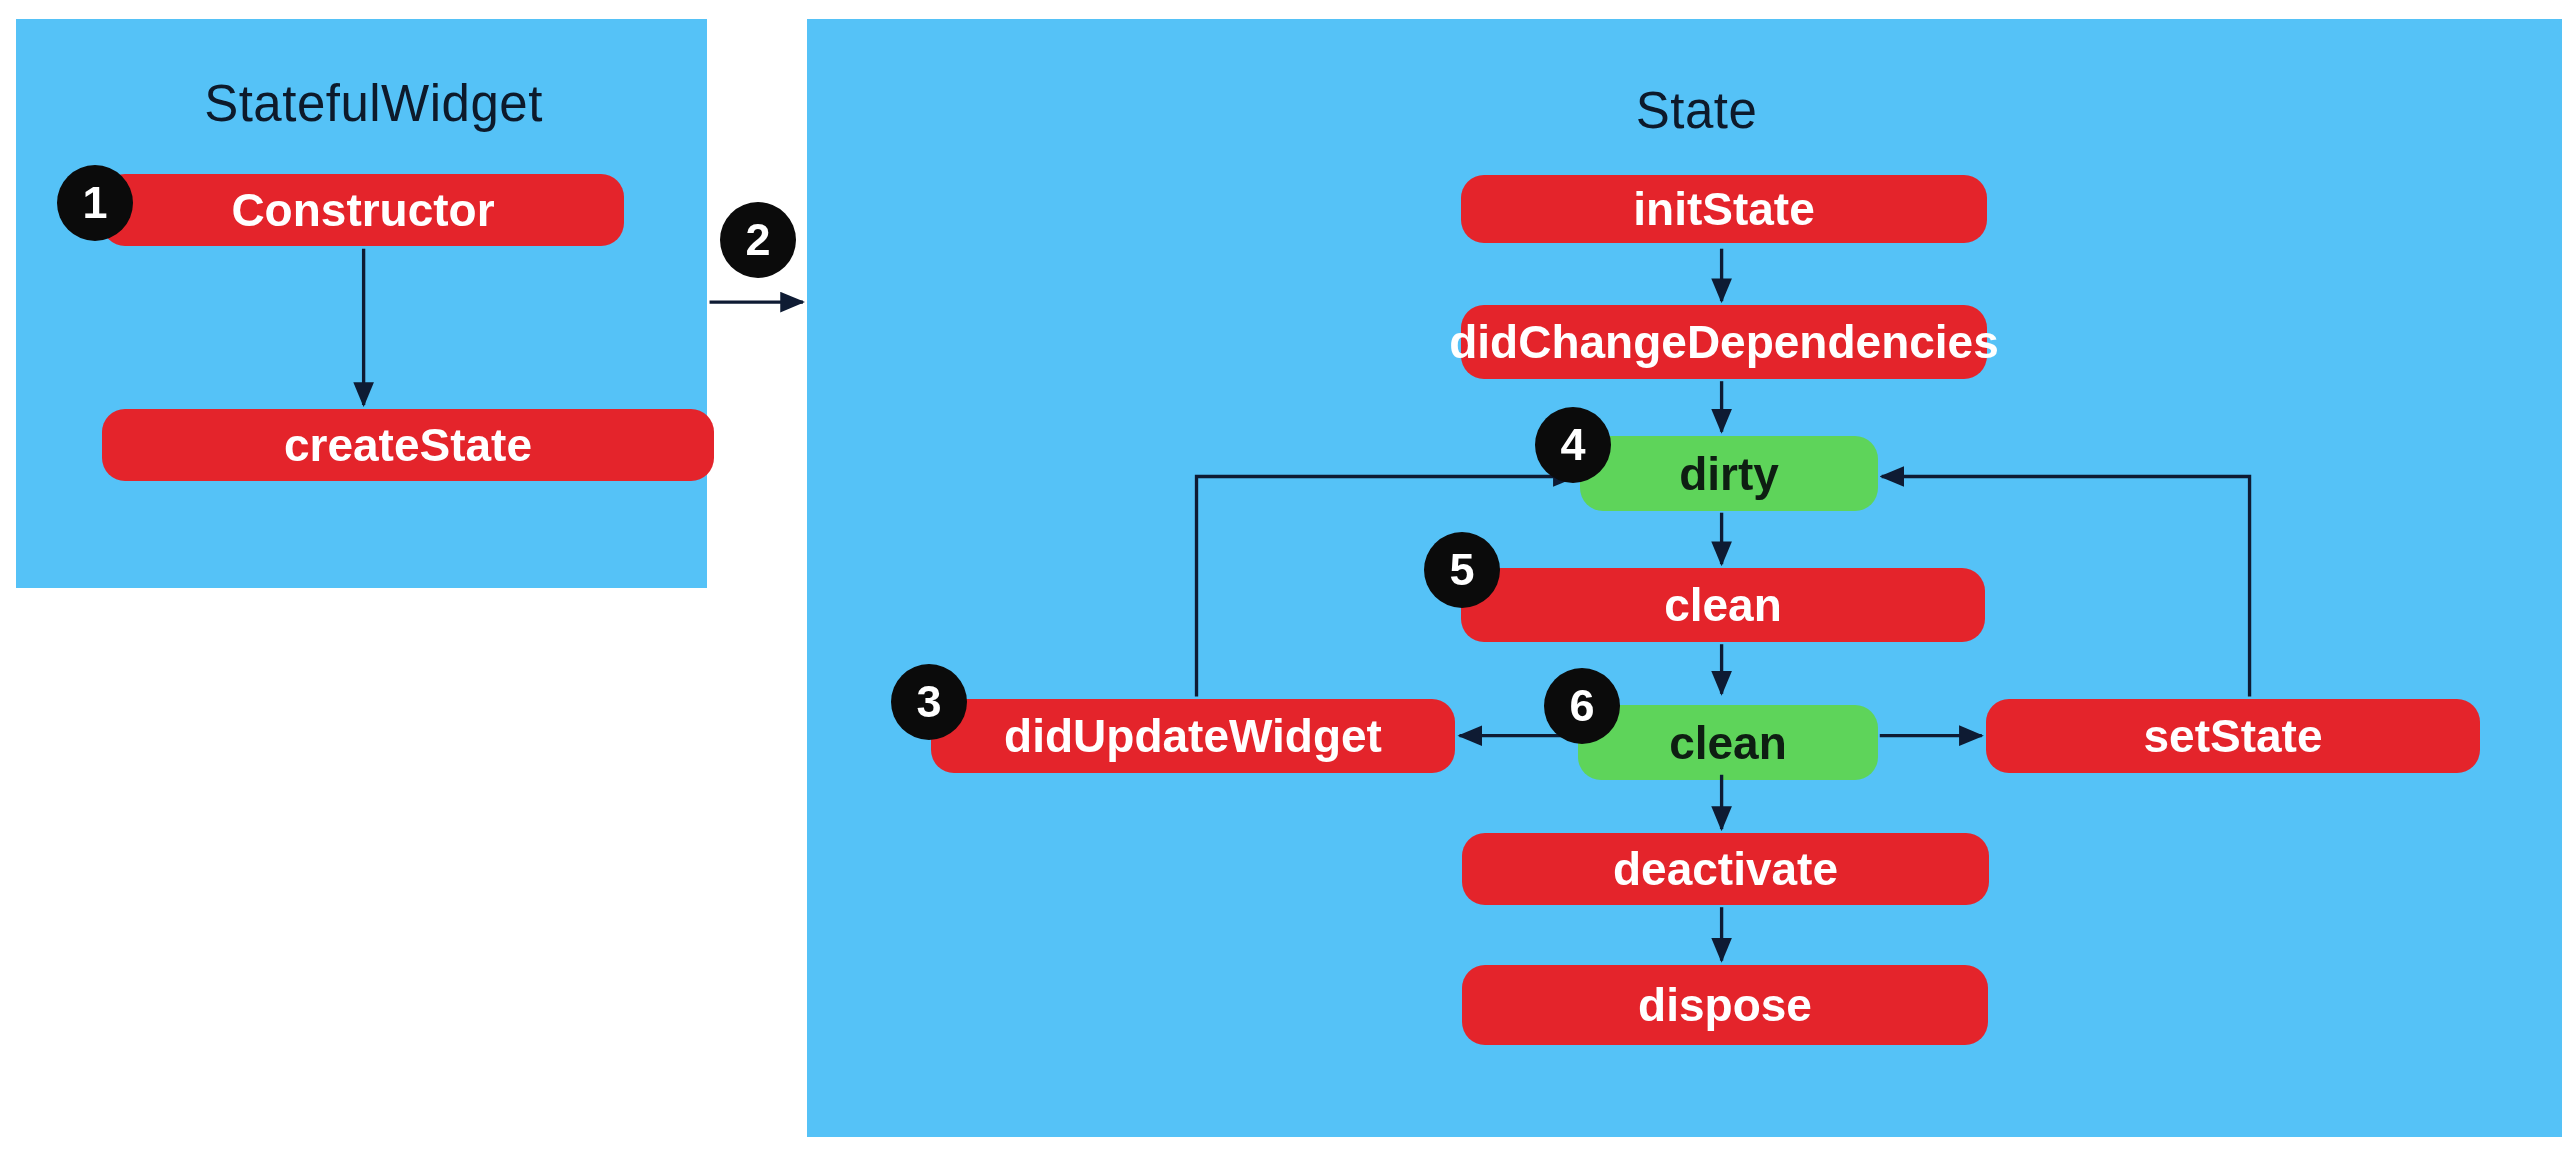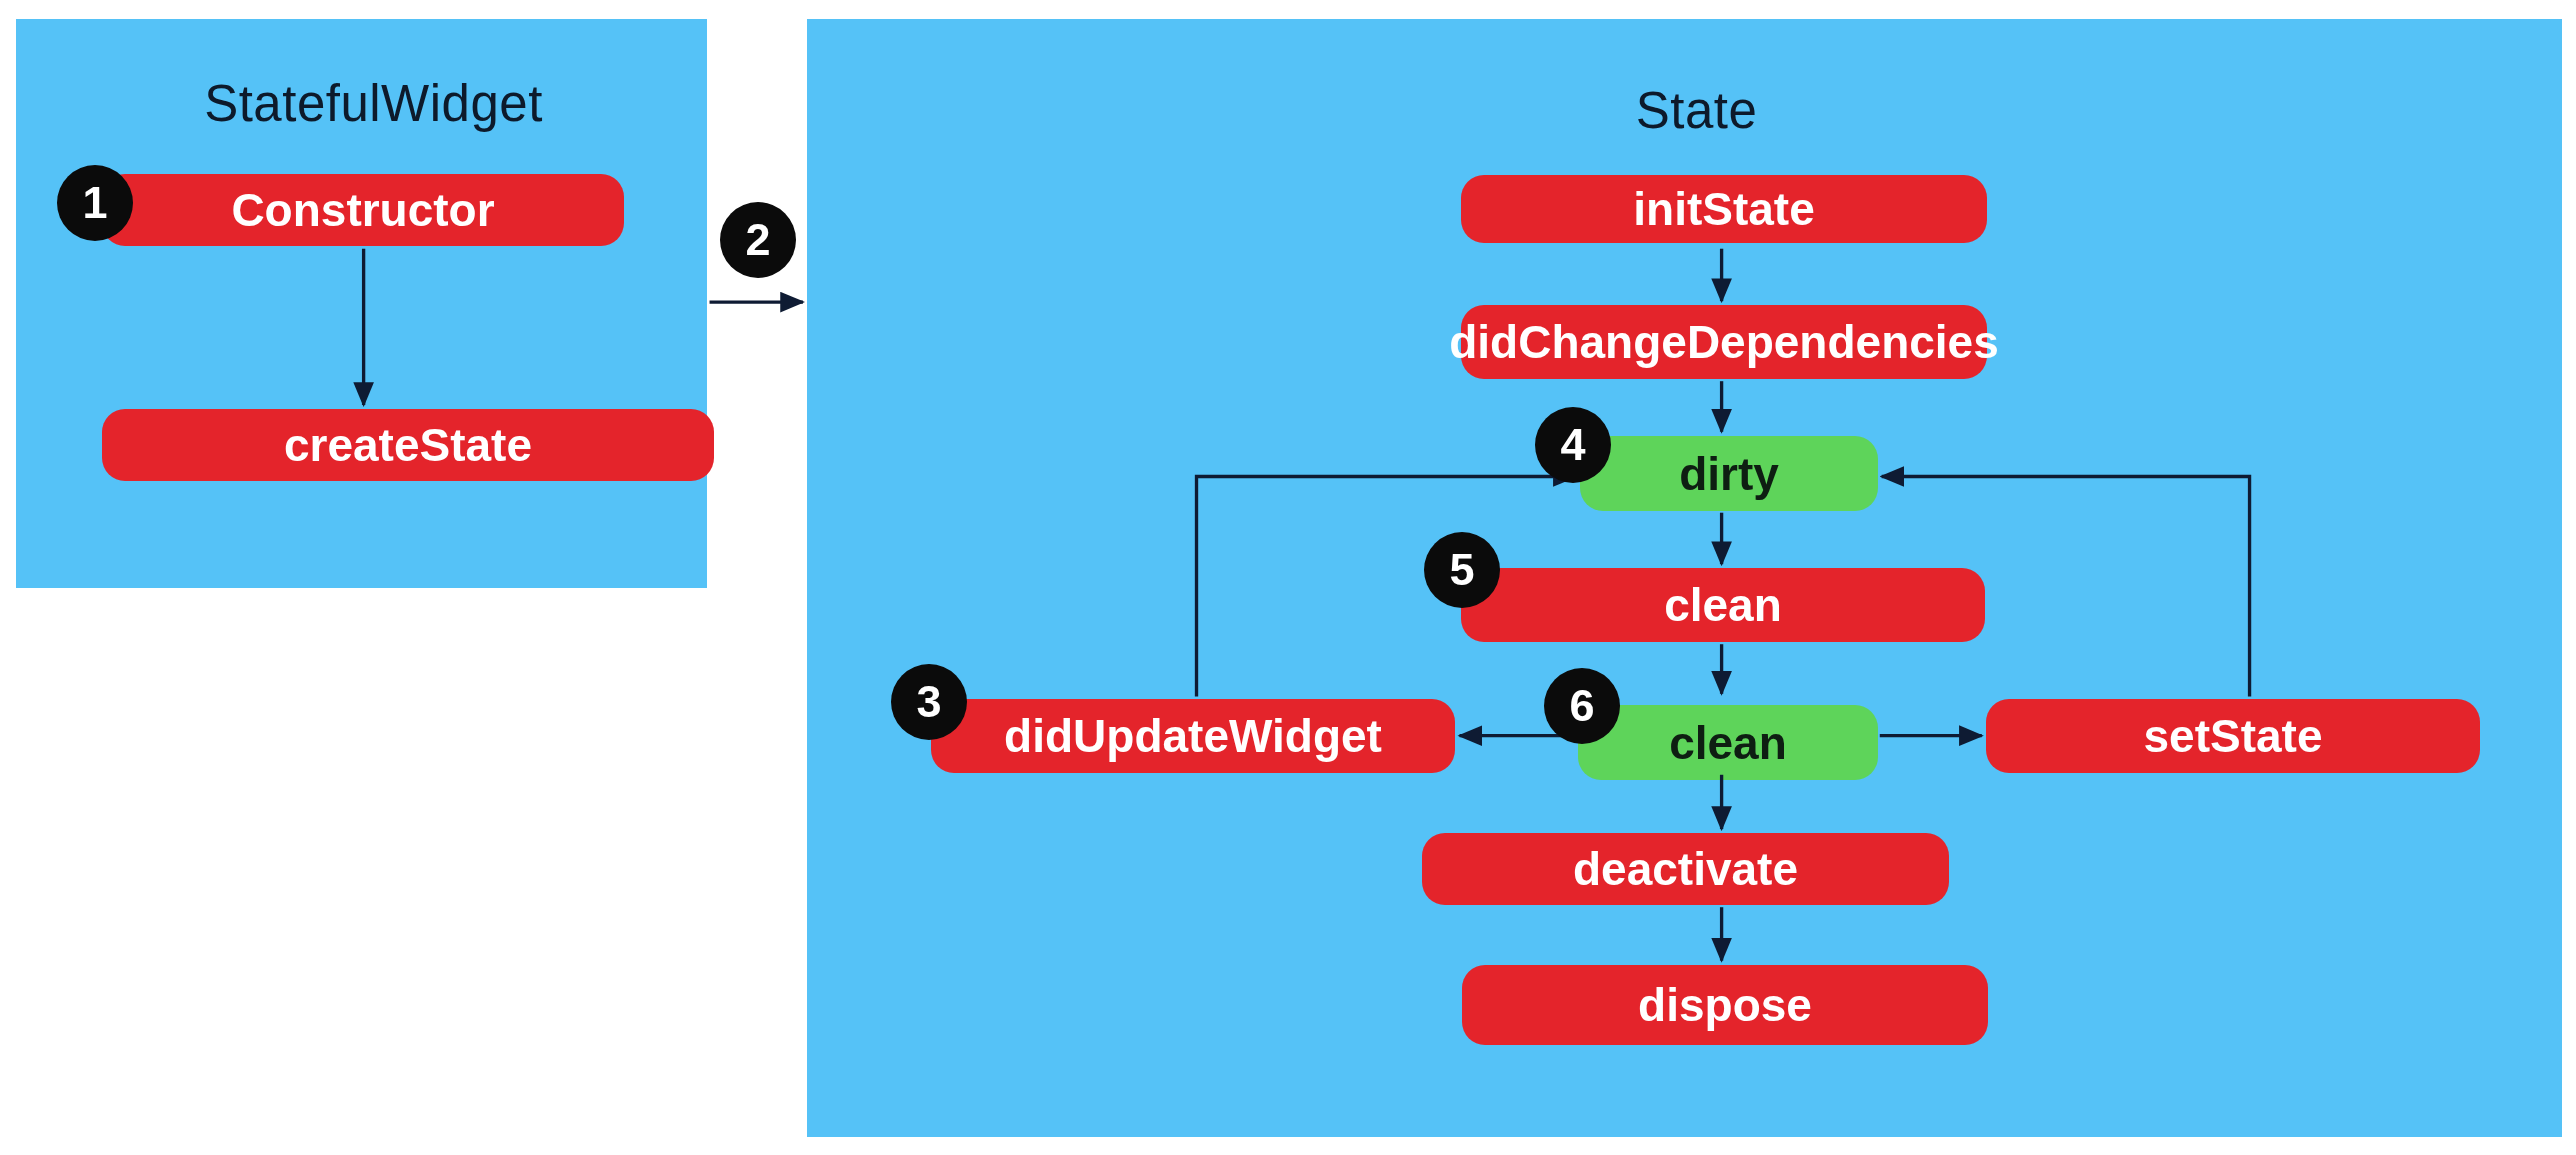--- a/index.html
+++ b/index.html
@@ -46,21 +46,21 @@
 
   #n-constructor{left:102px;top:174px;width:522px;height:72px;}
   #n-createState{left:102px;top:409px;width:612px;height:72px;}
   #n-initState{left:1461px;top:175px;width:526px;height:68px;}
   #n-didChangeDependencies{left:1461px;top:305px;width:526px;height:74px;}
   #n-dirty{left:1580px;top:436px;width:298px;height:75px;}
   #n-build{left:1461px;top:568px;width:524px;height:74px;}
   #n-didUpdateWidget{left:931px;top:699px;width:524px;height:74px;}
   #n-clean{left:1578px;top:698px;width:300px;height:75px;margin-top:7px;}
   #n-setState{left:1986px;top:699px;width:494px;height:74px;}
-  #n-deactivate{left:1422px;top:833px;width:527px;height:72px;}
+  #n-deactivate{left:1462px;top:833px;width:527px;height:72px;}
   #n-dispose{left:1462px;top:965px;width:526px;height:80px;}
 
   .badge{
     position:absolute;
     width:76px;height:76px;
     border-radius:50%;
     background:var(--badge_black);
     color:var(--badge_text);
     display:flex;align-items:center;justify-content:center;
     font-size:45px;font-weight:700;

